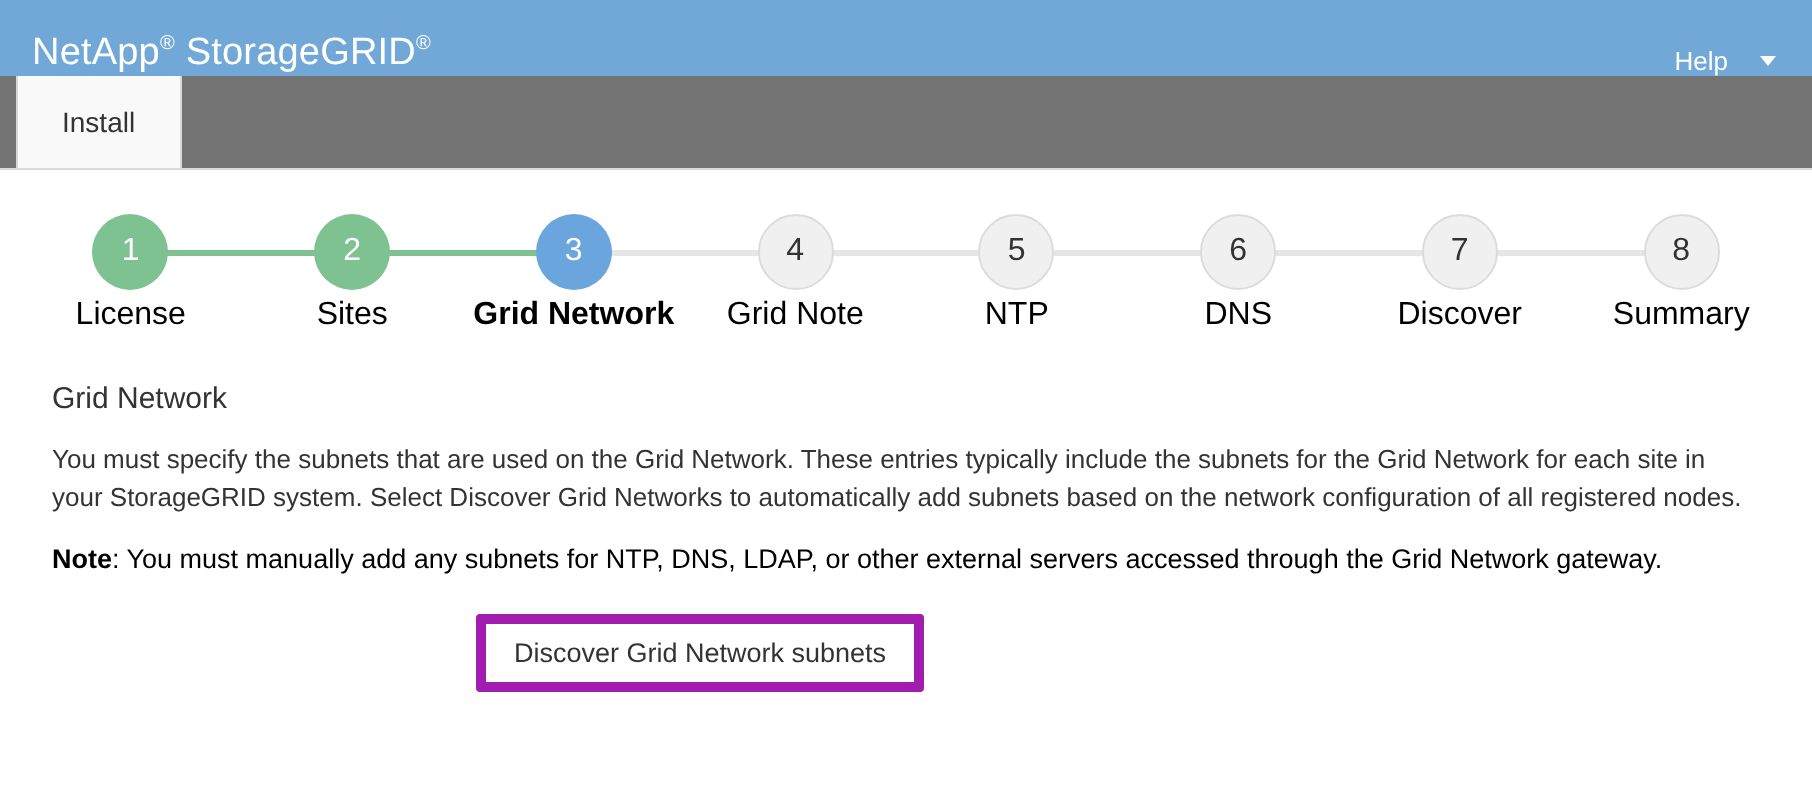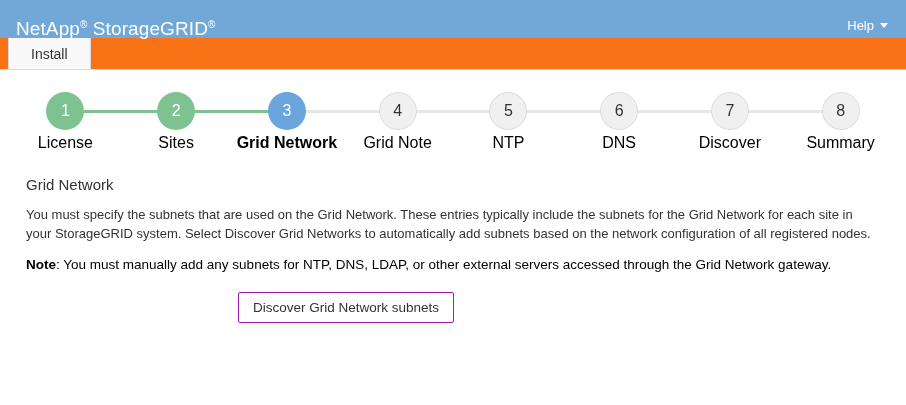--- a/index.html
+++ b/index.html
@@ -14,59 +14,59 @@
     color: #333333;
     overflow: hidden;
   }
 
   
   .app-header {
     position: relative;
     height: 38px;
     background: #71a8d8;
     display: flex;
-    align-items: flex-start;
+    align-items: flex-end;
     justify-content: space-between;
-    padding: 18px 14px 0 16px;
+    padding: 8px 14px 0 16px;
     box-sizing: border-box;
   }
   .brand {
     color: #ffffff;
     font-size: 19px;
     letter-spacing: 0.1px;
     white-space: nowrap;
     user-select: none;
   }
   .brand sup {
     font-size: 10px;
     vertical-align: super;
     line-height: 0;
   }
   .help-menu {
     display: flex;
     align-items: center;
-    gap: 6px;
+    gap: 16px;
     color: #ffffff;
     font-size: 13px;
     cursor: pointer;
     padding-right: 4px;
   }
   .caret-down {
     width: 0;
     height: 0;
     border-left: 4px solid transparent;
     border-right: 4px solid transparent;
     border-top: 5px solid #ffffff;
     display: inline-block;
   }
 
   
   .tab-strip {
-    height: 32px;
-    background: #f97316;
+    height: 47px;
+    background: #737373;
     border-bottom: 1px solid #d9d9d9;
     display: flex;
     align-items: stretch;
     box-sizing: border-box;
   }
   .tab-spacer-left {
     width: 8px;
     border-right: 1px solid #d9d9d9;
   }
   .tab-item {
@@ -228,21 +228,21 @@
   .action-row {
     display: flex;
     margin-top: 18px;
     padding-left: 212px;
   }
   .discover-btn {
     font-family: "Liberation Sans", sans-serif;
     font-size: 13.5px;
     color: #333333;
     background: #ffffff;
-    border: 1px solid #a21caf;
+    border: 5px solid #a21caf;
     border-radius: 2px;
     padding: 7px 14px;
     cursor: pointer;
     white-space: nowrap;
   }
 </style>
 </head>
 <body>
 
 <div class="app-header">

